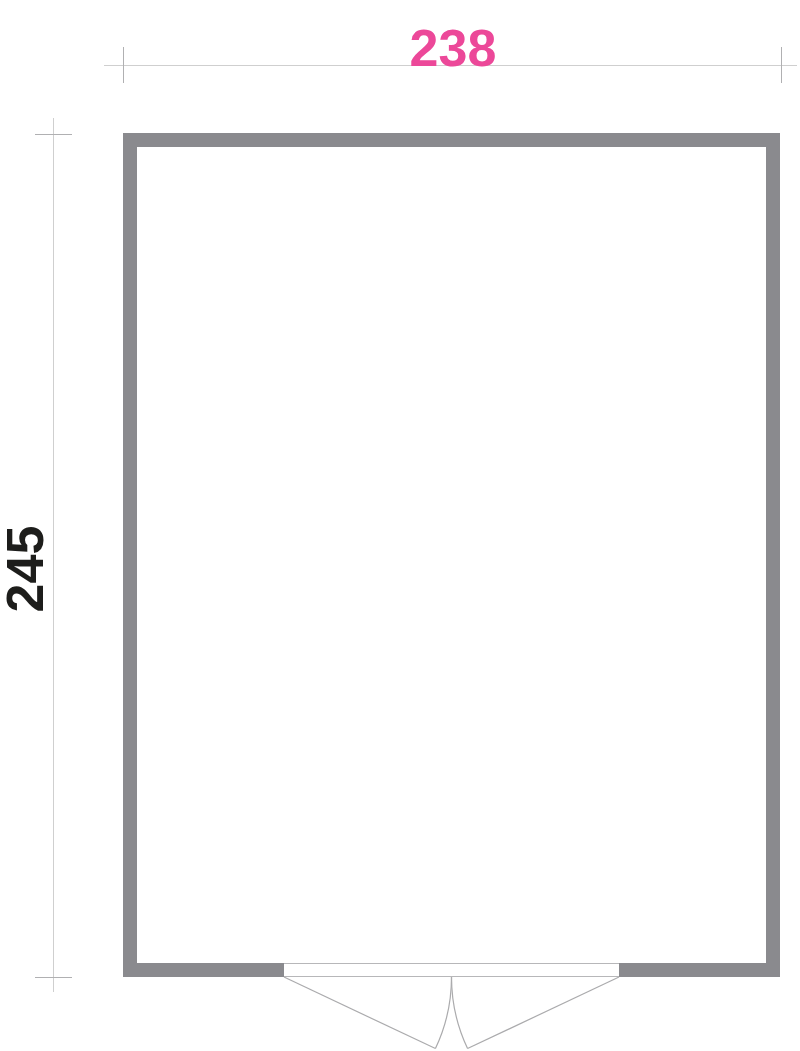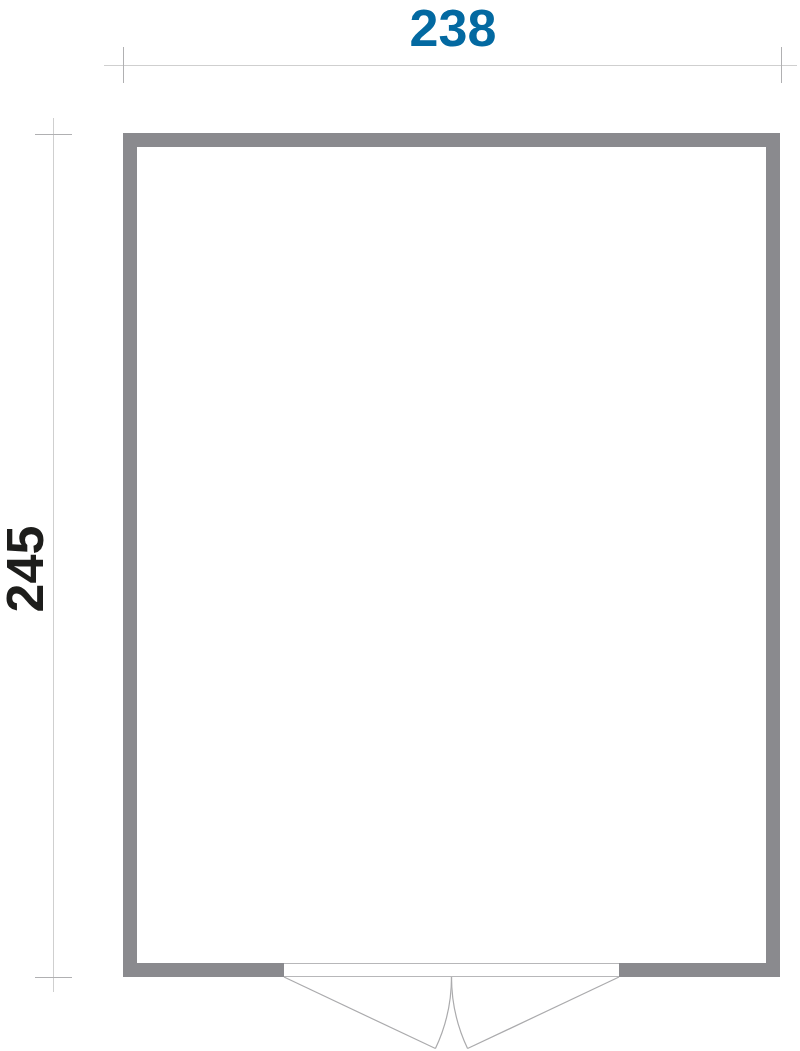--- a/index.html
+++ b/index.html
@@ -50,15 +50,15 @@
       <line x1="619" y1="977" x2="467.5661729318196" y2="1048.5824421173547" stroke="#ababad" stroke-width="1.2"></line>
       <path d="M 451.5 977 A 167.5 167.5 0 0 1 435.4338270681804 1048.5824421173547" fill="none" stroke="#ababad" stroke-width="1.2"></path>
       <path d="M 451.5 977 A 167.5 167.5 0 0 0 467.5661729318196 1048.5824421173547" fill="none" stroke="#ababad" stroke-width="1.2"></path>
       <line x1="104" y1="65.5" x2="797" y2="65.5" stroke="#cfcfcf" stroke-width="1"></line>
       <line x1="123.5" y1="47" x2="123.5" y2="83" stroke="#b0b0b2" stroke-width="1"></line>
       <line x1="781.5" y1="47" x2="781.5" y2="83" stroke="#b0b0b2" stroke-width="1"></line>
       <line x1="53.5" y1="118" x2="53.5" y2="992" stroke="#cfcfcf" stroke-width="1"></line>
       <line x1="35" y1="134.5" x2="72" y2="134.5" stroke="#b0b0b2" stroke-width="1"></line>
       <line x1="35" y1="977.5" x2="72" y2="977.5" stroke="#b0b0b2" stroke-width="1"></line>
     </svg>
-  <div class="dim-label dim-width" style="color: #0369a1;">238</div>
+  <div class="dim-label dim-width" style="color: #ec4899; margin-top: 20px;">238</div>
   <div class="dim-label dim-height" style="color: rgb(29, 29, 27);">245</div>
 </div>
 
 </body></html>

